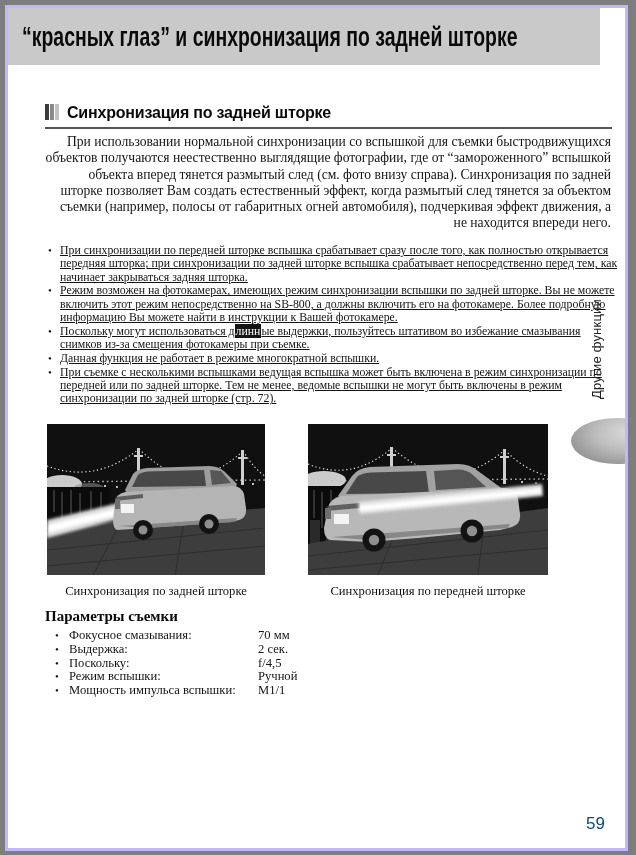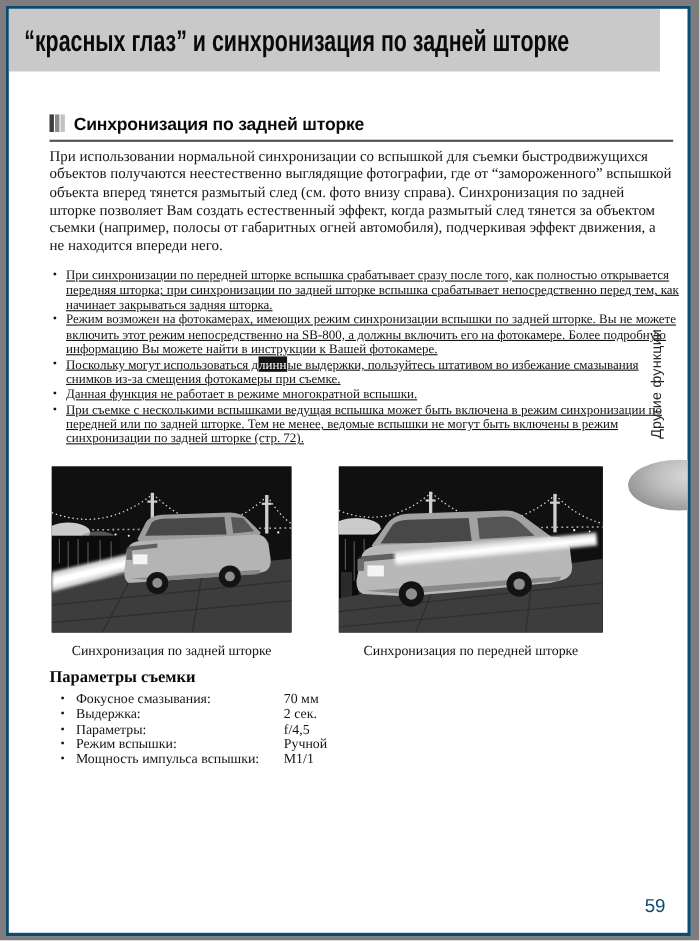--- a/index.html
+++ b/index.html
@@ -2,21 +2,21 @@
 <html><head>
 <meta charset="utf-8">
 <style>
   html,body{margin:0;padding:0;}
   .stage{
     position:relative;width:636px;height:855px;background:#7d7d7d;
     overflow:hidden;font-family:"Liberation Serif",serif;color:#141414;
   }
   .page{
     position:absolute;left:5px;top:5px;width:623px;height:846px;
-    box-sizing:border-box;border:3px solid #0c4a6e;background:#fff;
+    box-sizing:border-box;border:3px solid #c4b5fd;background:#fff;
     overflow:hidden;
   }
   
   .header-band{
     position:absolute;left:0;top:0;width:592px;height:57px;background:#c9c9c9;
   }
   .header-title{
     position:absolute;left:14px;top:14px;white-space:nowrap;
     font-family:"Liberation Sans",sans-serif;font-weight:bold;font-size:27px;
     transform:scaleX(0.72);transform-origin:0 50%;color:#0a0a0a;letter-spacing:0;
@@ -29,21 +29,21 @@
   .stripe-icon i.b2{background:#8a8a8a;}
   .stripe-icon i.b3{background:#c2c2c2;}
   .section-title{
     display:inline-block;font-family:"Liberation Sans",sans-serif;font-weight:bold;
     font-size:16px;letter-spacing:-0.2px;color:#0a0a0a;
   }
   .section-rule{position:absolute;left:37px;top:119px;width:567px;height:2px;background:#555;}
   
   .intro{
     position:absolute;left:37px;top:126px;width:566px;
-    font-size:13.6px;line-height:16.3px;text-align:left;
+    font-size:13.6px;line-height:16.3px;text-align:right;
   }
   
   .notes{
     position:absolute;left:39px;top:236px;width:572px;margin:0;padding:0;
     list-style:none;font-size:11.8px;line-height:13.3px;text-decoration:underline;
   }
   .notes li{position:relative;padding-left:13px;margin:0 0 0.5px 0;}
   .notes li::before{content:"•";position:absolute;left:1px;top:0;font-size:11px;}
   .hl:not(:empty){background:#141414;color:#fff;padding:0 1px;}
   
@@ -257,21 +257,21 @@
 
     <div class="params">
       <div class="params-title">Параметры съемки</div>
       <div class="param-row">
         <span class="p-label">Фокусное смазывания:</span><span class="p-value">70 мм</span>
       </div>
       <div class="param-row">
         <span class="p-label">Выдержка:</span><span class="p-value">2 сек.</span>
       </div>
       <div class="param-row">
-        <span class="p-label">Параметры:</span><span class="p-value">f/4,5</span>
+        <span class="p-label">Поскольку:</span><span class="p-value">f/4,5</span>
       </div>
       <div class="param-row">
         <span class="p-label">Режим вспышки:</span><span class="p-value">Ручной</span>
       </div>
       <div class="param-row">
         <span class="p-label">Мощность импульса вспышки:</span><span class="p-value">M1/1</span>
       </div>
     </div>
 
     <div class="side-tab-label">Другие функции</div>

